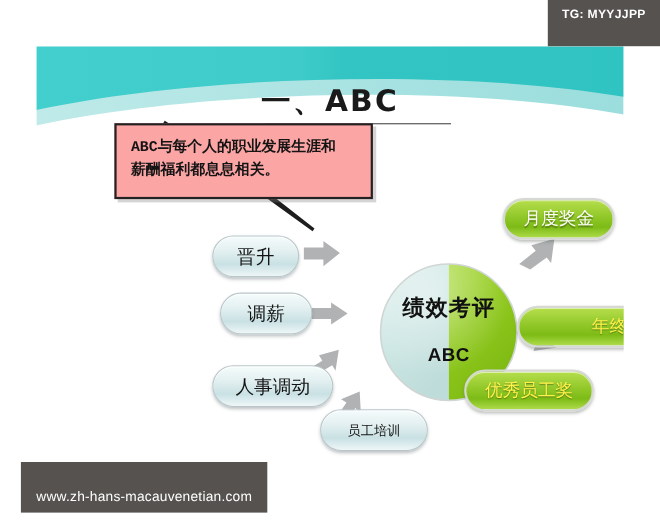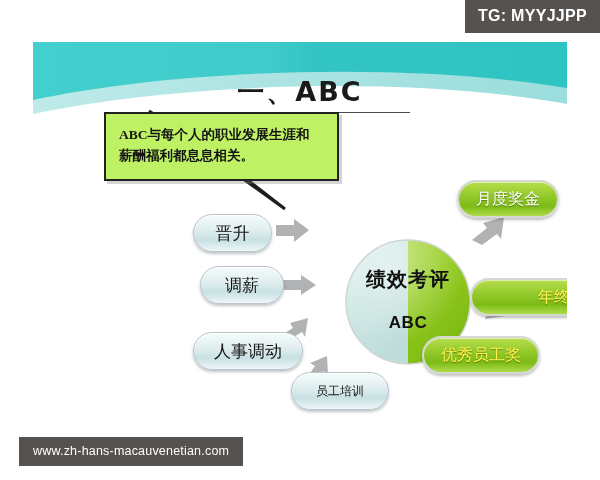--- a/index.html
+++ b/index.html
@@ -15,24 +15,24 @@
     font-family: "DejaVu Sans", "Liberation Sans", sans-serif;
   }
 
   
   #tg-badge {
     position: absolute;
     top: 0;
     right: 0;
     background: #55524f;
     color: #ffffff;
-    font-size: 16px;
+    font-size: 11px;
     font-weight: bold;
     letter-spacing: 0.3px;
-    padding: 7px 13px 8px 13px;
+    padding: 7px 13px 23px 13px;
     font-family: "Liberation Sans", sans-serif;
     z-index: 40;
   }
 
   
   #slide {
     position: absolute;
     left: 33px;
     top: 42px;
     width: 534px;
@@ -79,29 +79,29 @@
   
   #callout {
     position: absolute;
     left: 71px;
     top: 70px;
     width: 235px;
     z-index: 20;
   }
   #callout-box {
     position: relative;
-    background: #bef264;
+    background: #fca5a5;
     border: 2.5px solid #222222;
     padding: 11px 12px 12px 13px;
     box-shadow: 3px 3px 0 rgba(120,120,120,0.32);
     font-size: 13.5px;
     line-height: 1.55;
     color: #141414;
     font-weight: bold;
-    font-family: Liberation Serif, serif;
+    font-family: Liberation Mono, monospace;
   }
   #callout-tail {
     position: absolute;
     left: 112px;
     top: 67px;
     width: 150px;
     height: 110px;
     z-index: 19;
     pointer-events: none;
   }
@@ -173,21 +173,21 @@
   }
 
   
   #watermark {
     position: absolute;
     left: 19px;
     bottom: 14px;
     background: #55524f;
     color: #ffffff;
     font-size: 12.5px;
-    padding: 7px 14px 8px 14px;
+    padding: 24px 14px 8px 14px;
     letter-spacing: 0.2px;
     font-family: "Liberation Sans", sans-serif;
     z-index: 40;
   }
 </style>
 </head>
 <body>
 
 <div id="tg-badge">TG: MYYJJPP</div>
 

